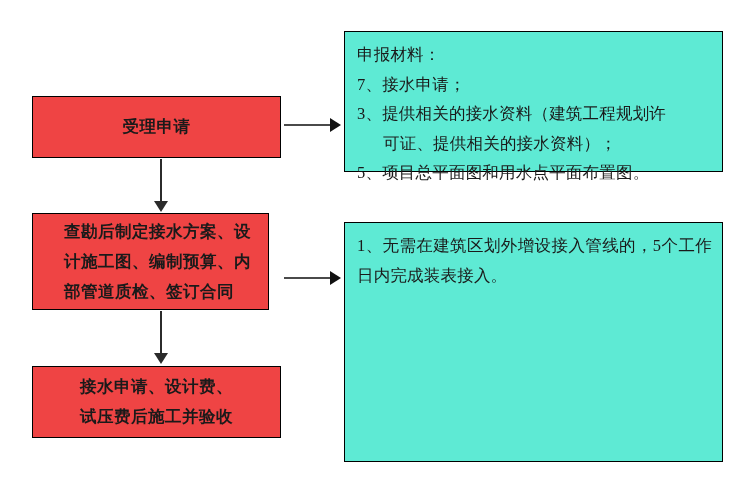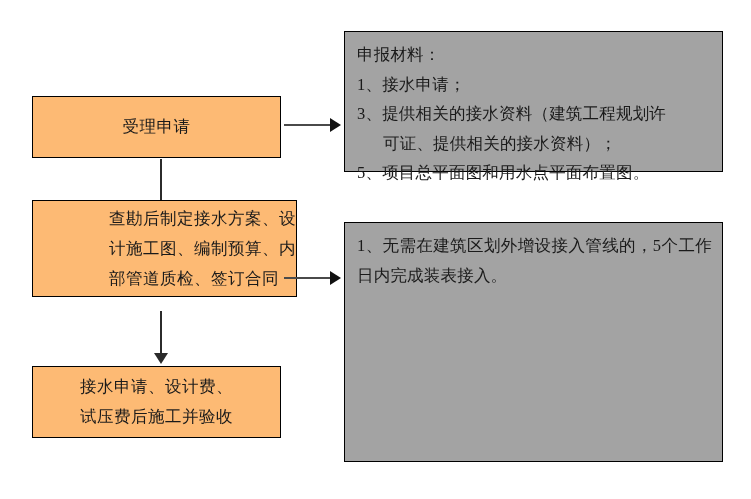--- a/index.html
+++ b/index.html
@@ -12,38 +12,39 @@
     width: 751px;
     height: 499px;
     background: #ffffff;
     font-family: "Liberation Serif", "DejaVu Serif", serif;
     overflow: hidden;
   }
   .box {
     position: absolute;
     box-sizing: border-box;
     border: 1.4px solid #000000;
-    background: #fdba74;
+    background: #ef4444;
     display: flex;
     align-items: center;
     justify-content: center;
+    font-weight: bold;
   }
   .box-text {
     font-size: 16.5px;
     line-height: 30px;
     color: #1a1a1a;
     text-align: center;
     letter-spacing: 0.5px;
     white-space: pre-line;
   }
   .note {
     position: absolute;
     box-sizing: border-box;
     border: 1.4px solid #000000;
-    background: #a3a3a3;
+    background: #5eead4;
     padding: 8px 10px 8px 12px;
   }
   .note-line {
     font-size: 16.5px;
     line-height: 29.6px;
     color: #1a1a1a;
     text-align: left;
     letter-spacing: 0.2px;
     white-space: pre;
   }
@@ -93,21 +94,21 @@
 
   <div class="box" style="left:32px; top:96px; width:249px; height:62px;">
     <div class="box-text">受理申请</div>
   </div>
 
   <div>
     <div class="arrow-v" style="left:160px; top:159px; height:44px;"></div>
     <div class="arrow-v-head" style="left:154px; top:201px;"></div>
   </div>
 
-  <div class="box" style="left:32px; top:200px; width:265px; height:97px;justify-content:flex-end;">
+  <div class="box" style="left:32px; top:213px; width:237px; height:97px;">
     <div class="box-text" style="text-align:left; padding-left:14px;">查勘后制定接水方案、设
 计施工图、编制预算、内
 部管道质检、签订合同</div>
   </div>
 
   <div>
     <div class="arrow-v" style="left:160px; top:311px; height:44px;"></div>
     <div class="arrow-v-head" style="left:154px; top:353px;"></div>
   </div>
 
@@ -121,21 +122,21 @@
     <div class="arrow-h-head" style="left:330px; top:118px;"></div>
   </div>
 
   <div>
     <div class="arrow-h" style="left:284px; top:277px; width:47px;"></div>
     <div class="arrow-h-head" style="left:330px; top:271px;"></div>
   </div>
 
   <div class="note" style="left:344px; top:31px; width:379px; height:141px;">
     <div class="note-line">申报材料：</div>
-    <div class="note-line">1、接水申请；</div>
+    <div class="note-line">7、接水申请；</div>
     <div class="note-line">3、提供相关的接水资料（建筑工程规划许</div>
     <div class="note-line indent">可证、提供相关的接水资料）；</div>
     <div class="note-line">5、项目总平面图和用水点平面布置图。</div>
   </div>
 
   <div class="note" style="left:344px; top:222px; width:379px; height:240px;">
     <div class="note-para">1、无需在建筑区划外增设接入管线的，5个工作日内完成装表接入。</div>
   </div>
 
 </div>

